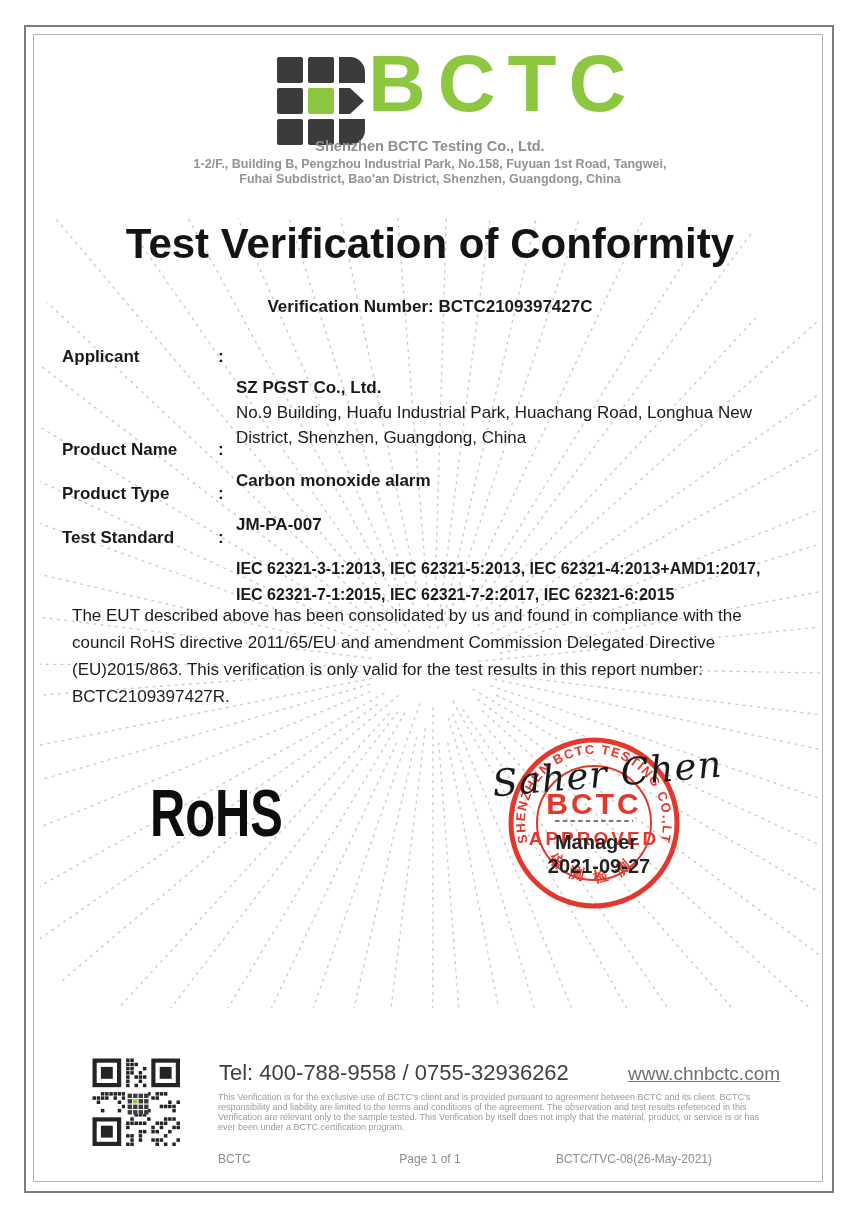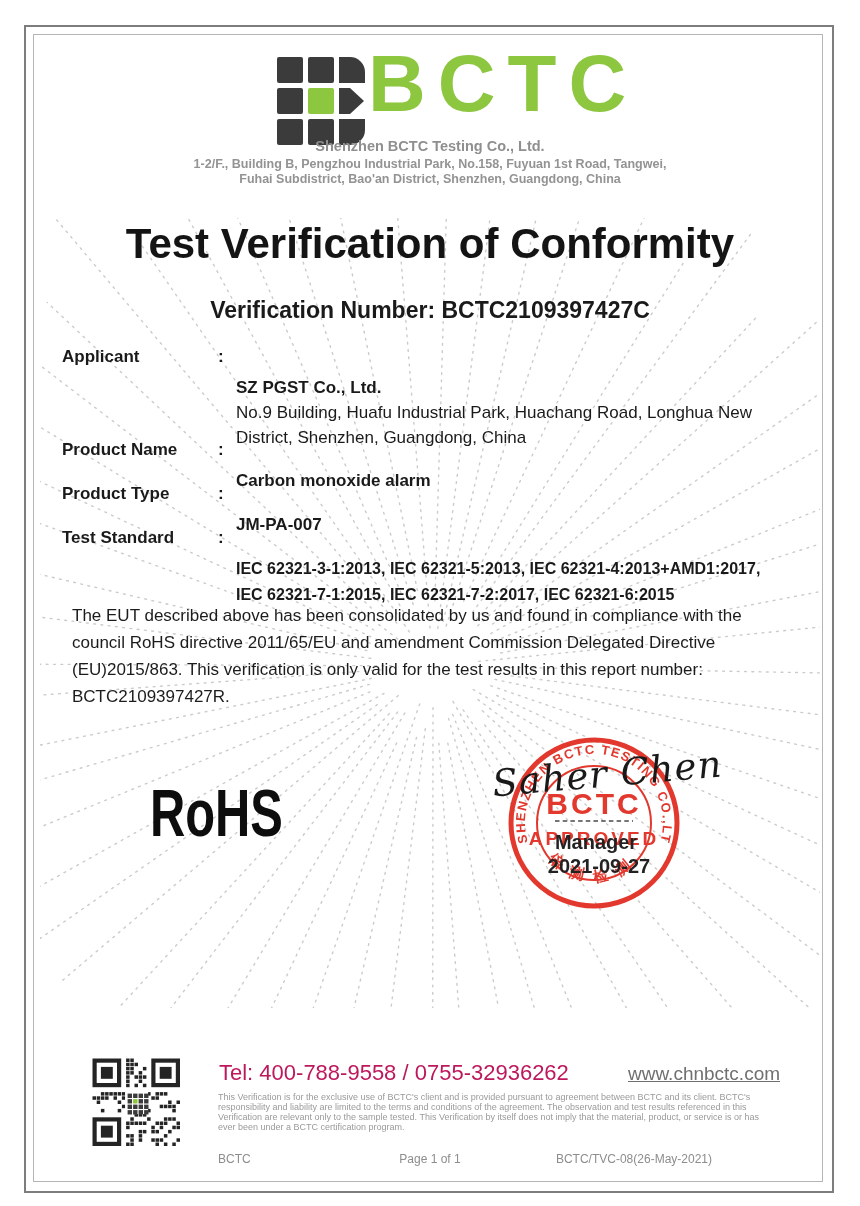--- a/index.html
+++ b/index.html
@@ -13,38 +13,38 @@
   .sunburst{position:absolute;left:0;top:0;width:860px;height:1206px;}
   .abs{position:absolute;}
   .centered{left:0;width:860px;text-align:center;font-weight:bold;}
   
   .logo-word{left:368px;top:44px;font-size:80px;font-weight:bold;letter-spacing:12px;color:#8dc63f;line-height:1;}
   .company-name{top:138px;font-size:14.5px;color:#8f8f8f;}
   .addr{font-size:12.5px;color:#939393;}
   .addr1{top:157px;} .addr2{top:172px;}
   
   .doc-title{top:220px;font-size:42px;color:#141414;}
-  .verif-line{top:297px;font-size:23px;font-weight:bold;}
+  .verif-line{top:297px;font-size:17px;font-weight:bold;}
   
   .field-row{position:absolute;left:62px;width:736px;font-size:17px;}
   .flabel{position:absolute;left:0;top:0;font-weight:bold;}
   .fcolon{position:absolute;left:156px;top:0;font-weight:bold;}
   .fvalue{position:absolute;left:174px;top:0;line-height:25px;margin-top:28px;}
   .bold{font-weight:bold;}
   .ts-line{font-weight:bold;font-size:16px;line-height:26px;white-space:nowrap;}
   
   .statement{left:72px;top:602px;width:712px;font-size:17px;line-height:27px;color:#1c1c1c;}
   
   .rohs{left:150px;top:775px;font-size:66px;font-weight:bold;transform:scaleX(.74);transform-origin:left top;letter-spacing:0;color:#0d0d0d;}
   
   .stamp-svg{left:504px;top:733px;width:180px;height:180px;}
   .signature{left:492px;top:752px;width:240px;font-family:"DejaVu Serif",serif;font-style:italic;font-size:37px;color:#191919;transform:rotate(-5deg);white-space:nowrap;letter-spacing:1px;}
   
   .qr-svg{left:90px;top:1056px;width:94px;height:94px;}
-  .tel{left:219px;top:1060px;font-size:22px;color:#be185d;}
+  .tel{left:219px;top:1060px;font-size:22px;color:#404040;}
   .website{left:628px;top:1063px;font-size:19px;color:#707070;text-decoration:underline;}
   .disclaimer{left:218px;top:1092px;width:552px;font-size:9px;line-height:10px;color:#9a9a9a;}
   .footrow{top:1152px;font-size:12px;color:#8d8d8d;}
   .foot-left{left:218px;}
   .foot-center{left:0;width:860px;text-align:center;}
   .foot-right{right:148px;}
 </style>
 </head>
 <body>
 

